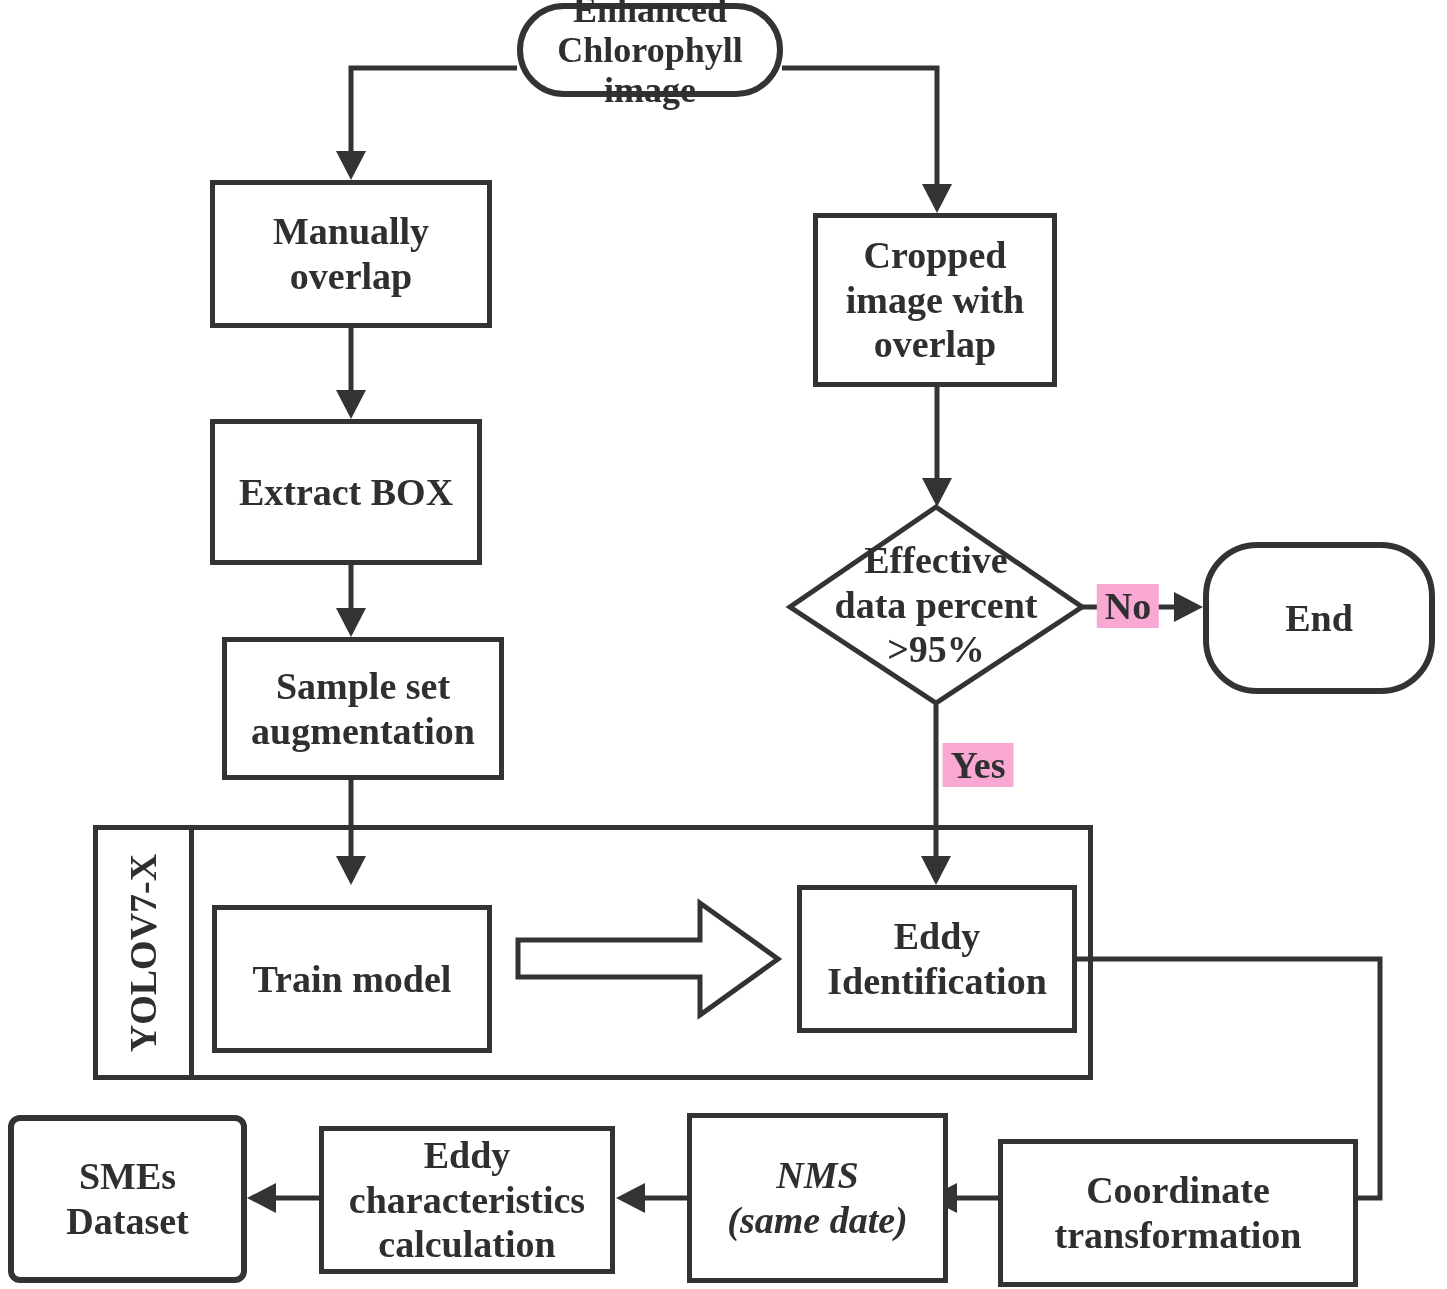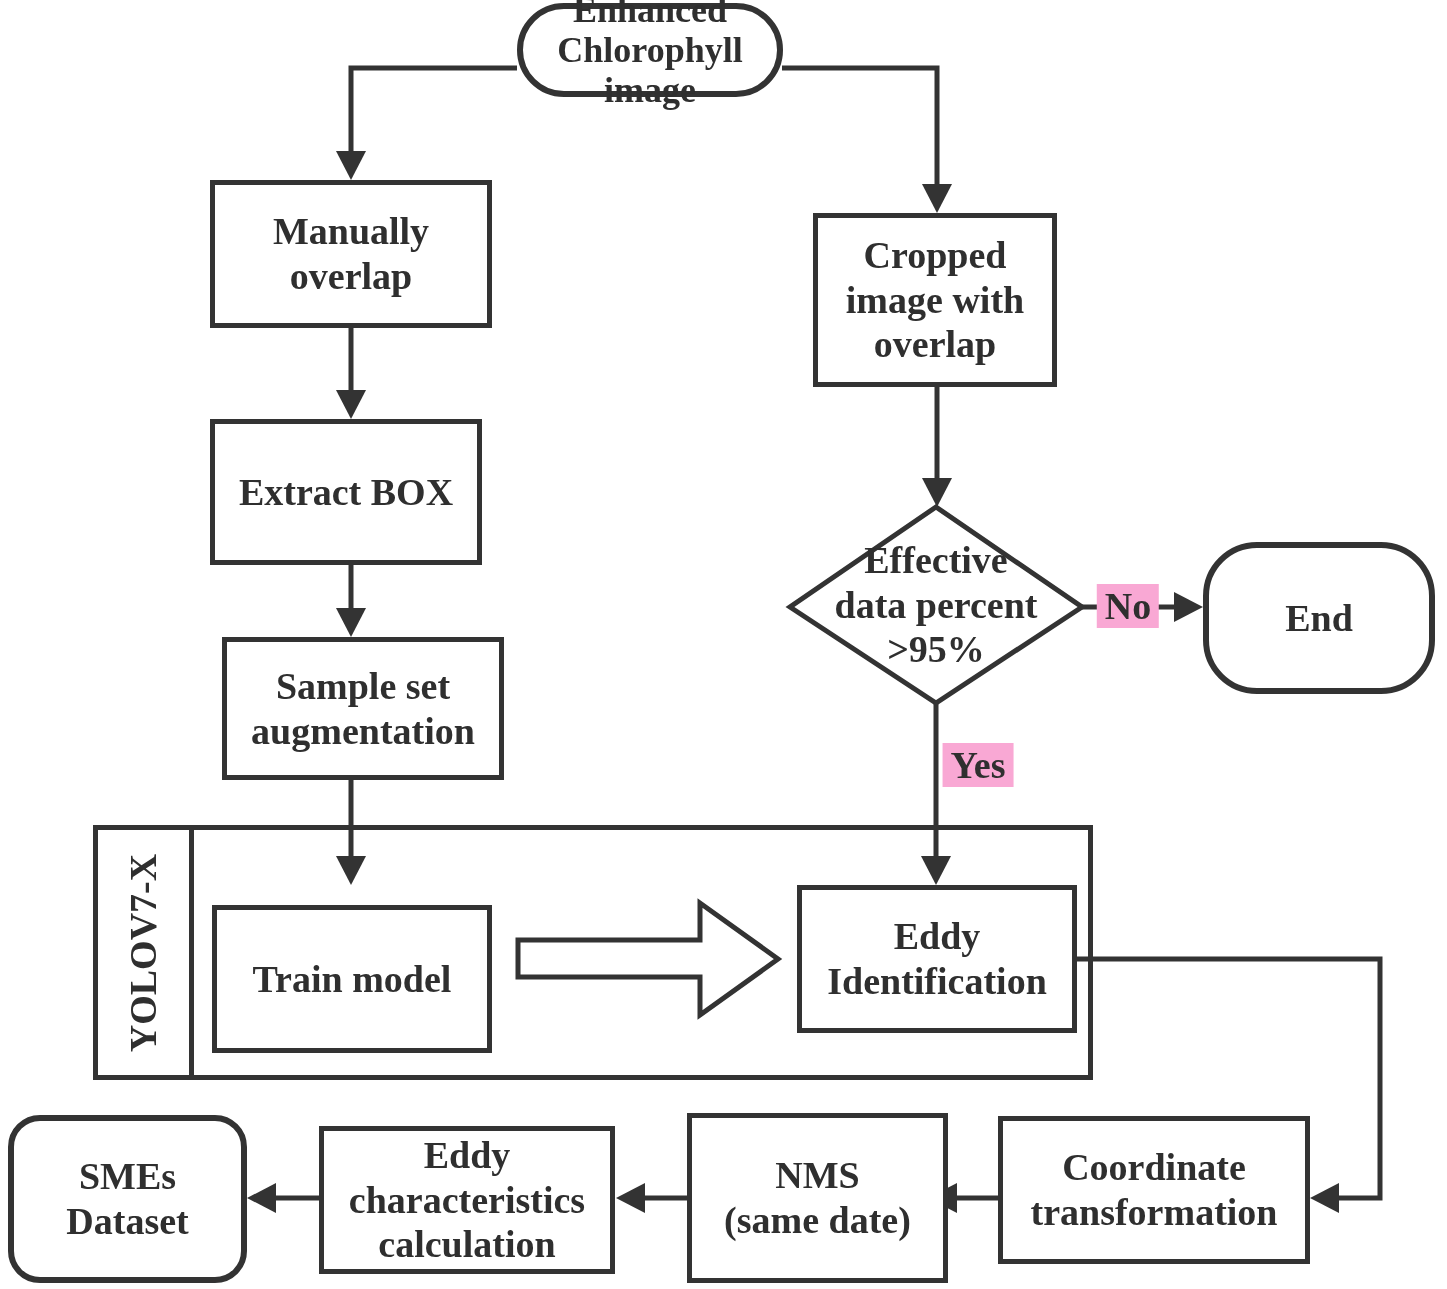--- a/index.html
+++ b/index.html
@@ -98,30 +98,30 @@
 data percent
 &gt;95%</div>
 
   <div class="node rounded" style="left:1203px;top:542px;width:232px;height:152px;border-radius:54px;">End</div>
 
   <div class="node" style="left:212px;top:885px;width:280px;height:148px;margin-top:20px;">Train model</div>
 
   <div class="node" style="left:797px;top:885px;width:280px;height:148px;">Eddy
 Identification</div>
 
-  <div class="node" style="left:998px;top:1116px;width:312px;height:148px;">Coordinate
+  <div class="node" style="left:998px;top:1139px;width:360px;height:148px;">Coordinate
 transformation</div>
 
-  <div class="node" style="left:687px;top:1113px;width:261px;height:170px;">NMS
+  <div class="node" style="left:687px;top:1113px;width:261px;height:170px;font-style:italic;">NMS
 (same date)</div>
 
   <div class="node" style="left:319px;top:1126px;width:296px;height:148px;">Eddy
 characteristics
 calculation</div>
 
-  <div class="node rounded" style="left:8px;top:1115px;width:239px;height:168px;border-radius:32px;">SMEs
+  <div class="node rounded" style="left:8px;top:1115px;width:239px;height:168px;border-radius:12px;">SMEs
 Dataset</div>
 
   <div class="edge-label" style="left:978px;top:765px;">Yes</div>
 
   <div class="edge-label" style="left:1128px;top:606px;">No</div>
 
 </div>
 
 </body></html>

